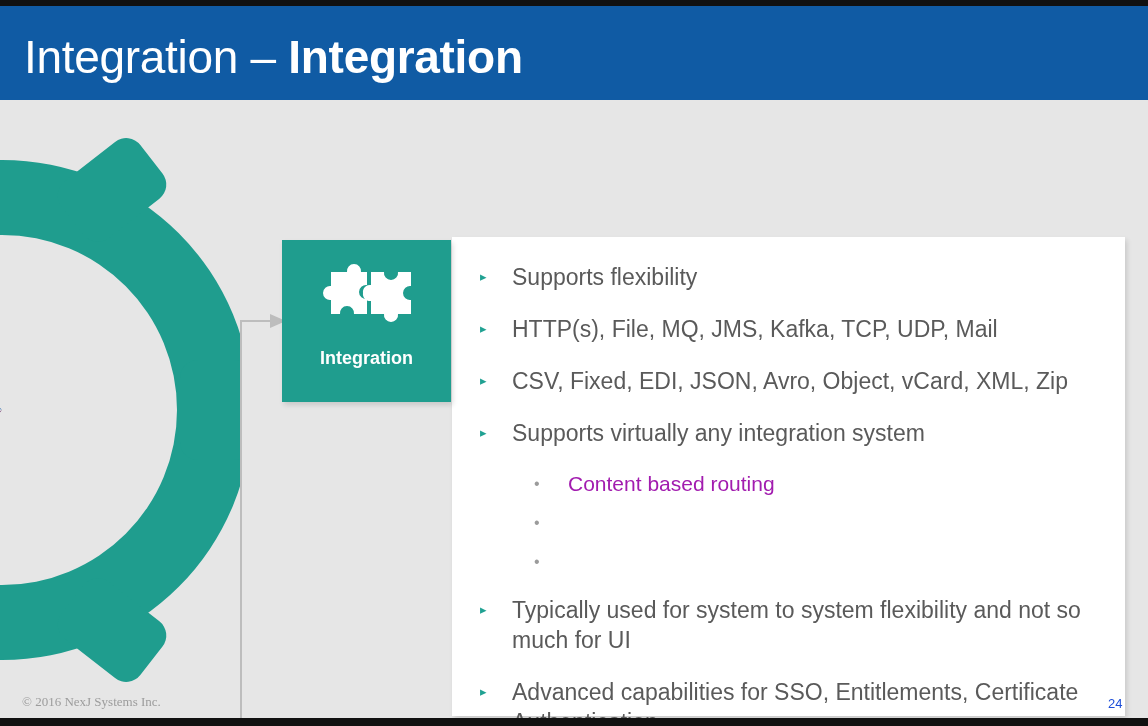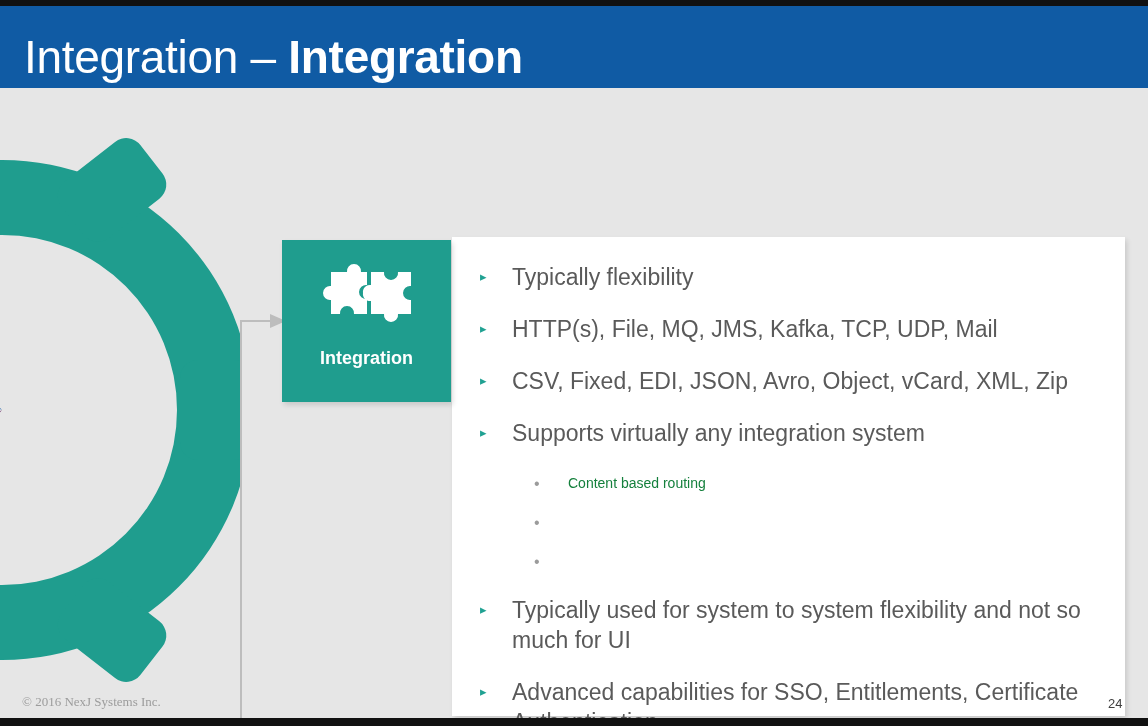--- a/index.html
+++ b/index.html
@@ -30,21 +30,21 @@
     position: absolute;
     left: 0; top: 718px;
     width: 1148px; height: 8px;
     background: #111111;
   }
 
   
   .header {
     position: absolute;
     left: 0; top: 6px;
-    width: 1148px; height: 82px;
+    width: 1148px; height: 94px;
     background: #105ba4;
     box-sizing: border-box;
   }
   .header-title {
     position: absolute;
     left: 24px;
     top: 22px;
     font-size: 46px;
     line-height: 58px;
     color: #ffffff;
@@ -156,40 +156,40 @@
     padding-left: 6px;
   }
   .bul-text {
     flex: 1 1 auto;
     font-size: 23px;
     line-height: 30px;
     color: #5a5a5a;
     font-weight: 400;
   }
   .bullet-row.sub .bul-text {
-    font-size: 14px;
+    font-size: 21px;
     line-height: 27px;
-    color: #15803d;
+    color: #a21caf;
   }
 
   
   .footer-copy {
     position: absolute;
     left: 22px;
     top: 694px;
     font-size: 13px;
     color: #9c9c9c;
     font-family: Liberation Serif, serif;
   }
   .slide-number {
     position: absolute;
     left: 1108px;
     top: 696px;
     font-size: 13px;
-    color: #404040;
+    color: #1d4ed8;
   }
 </style>
 </head>
 <body>
 
 <div class="slide">
 
   <div class="bar-top"></div>
 
   <div class="header">
@@ -245,21 +245,21 @@
                  a7,7 0 0 1 -7,8 a7,7 0 0 1 -7,-8 L50,56 L50,43
                  a7,7 0 0 1 -8,-8 a7,7 0 0 1 8,-8 Z"></path>
       </svg>
       <div class="card-label">Integration</div>
     </div>
 
     <div class="bullets">
 
       <div class="bullet-row">
         <span class="bul-mark">▸</span>
-        <span class="bul-text">Typically flexibility</span>
+        <span class="bul-text">Supports flexibility</span>
       </div>
 
       <div class="bullet-row">
         <span class="bul-mark">▸</span>
         <span class="bul-text">HTTP(s), File, MQ, JMS, Kafka, TCP, UDP, Mail</span>
       </div>
 
       <div class="bullet-row">
         <span class="bul-mark">▸</span>
         <span class="bul-text">CSV, Fixed, EDI, JSON, Avro, Object, vCard, XML, Zip</span>

